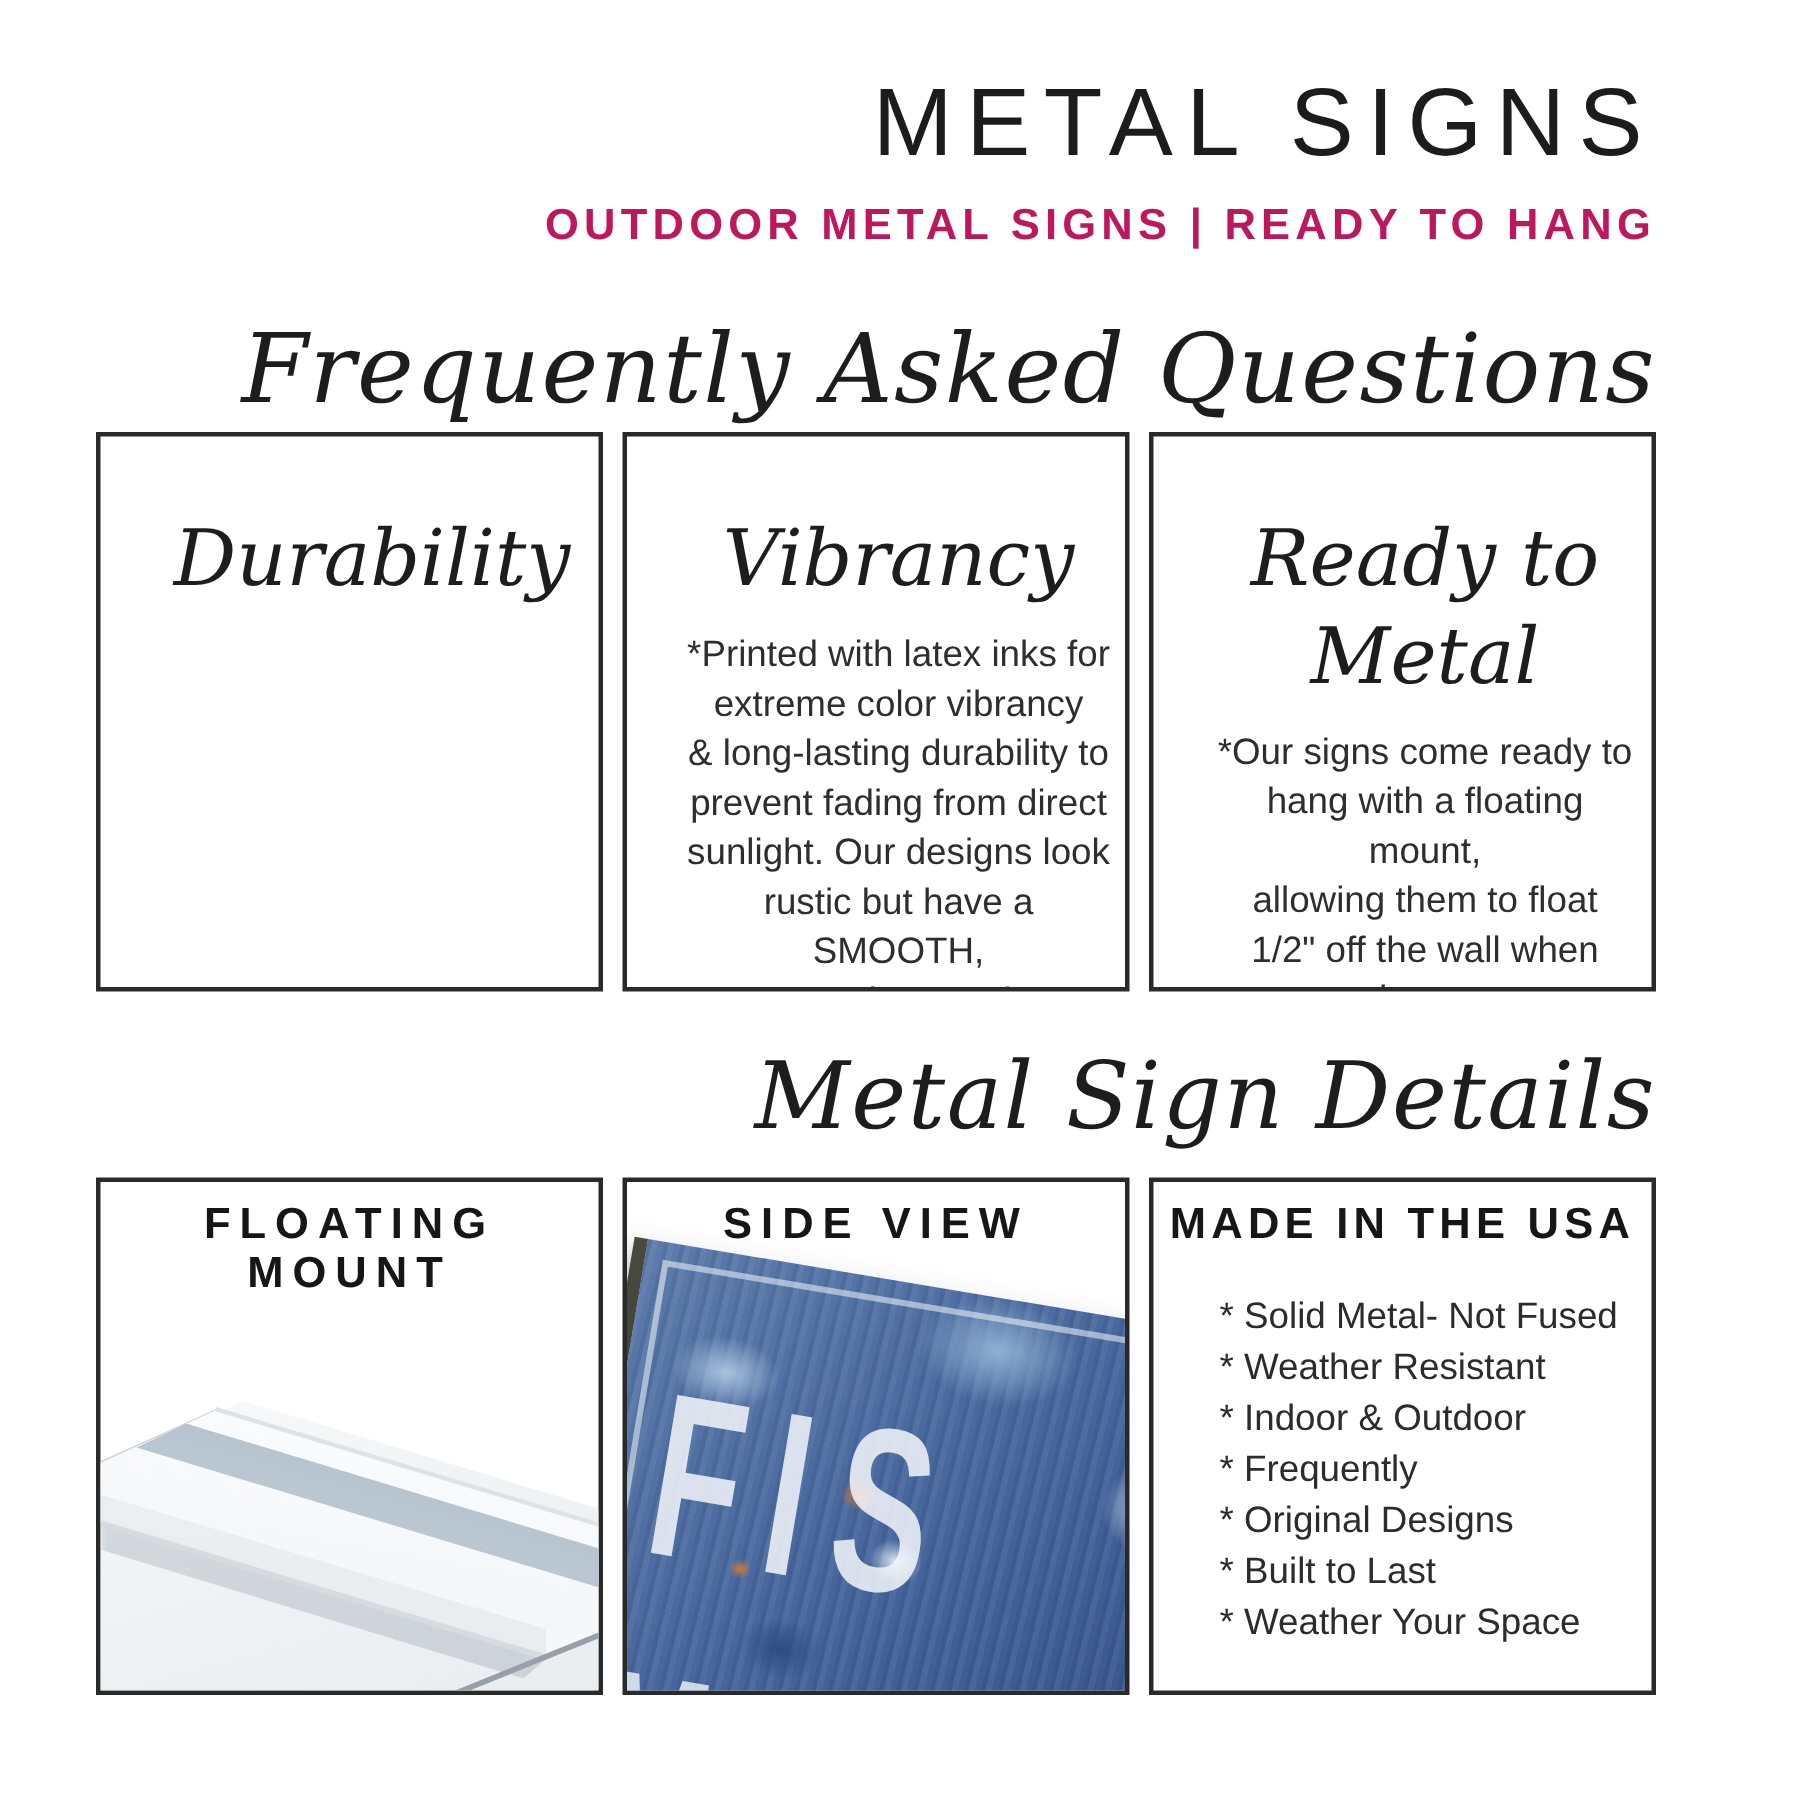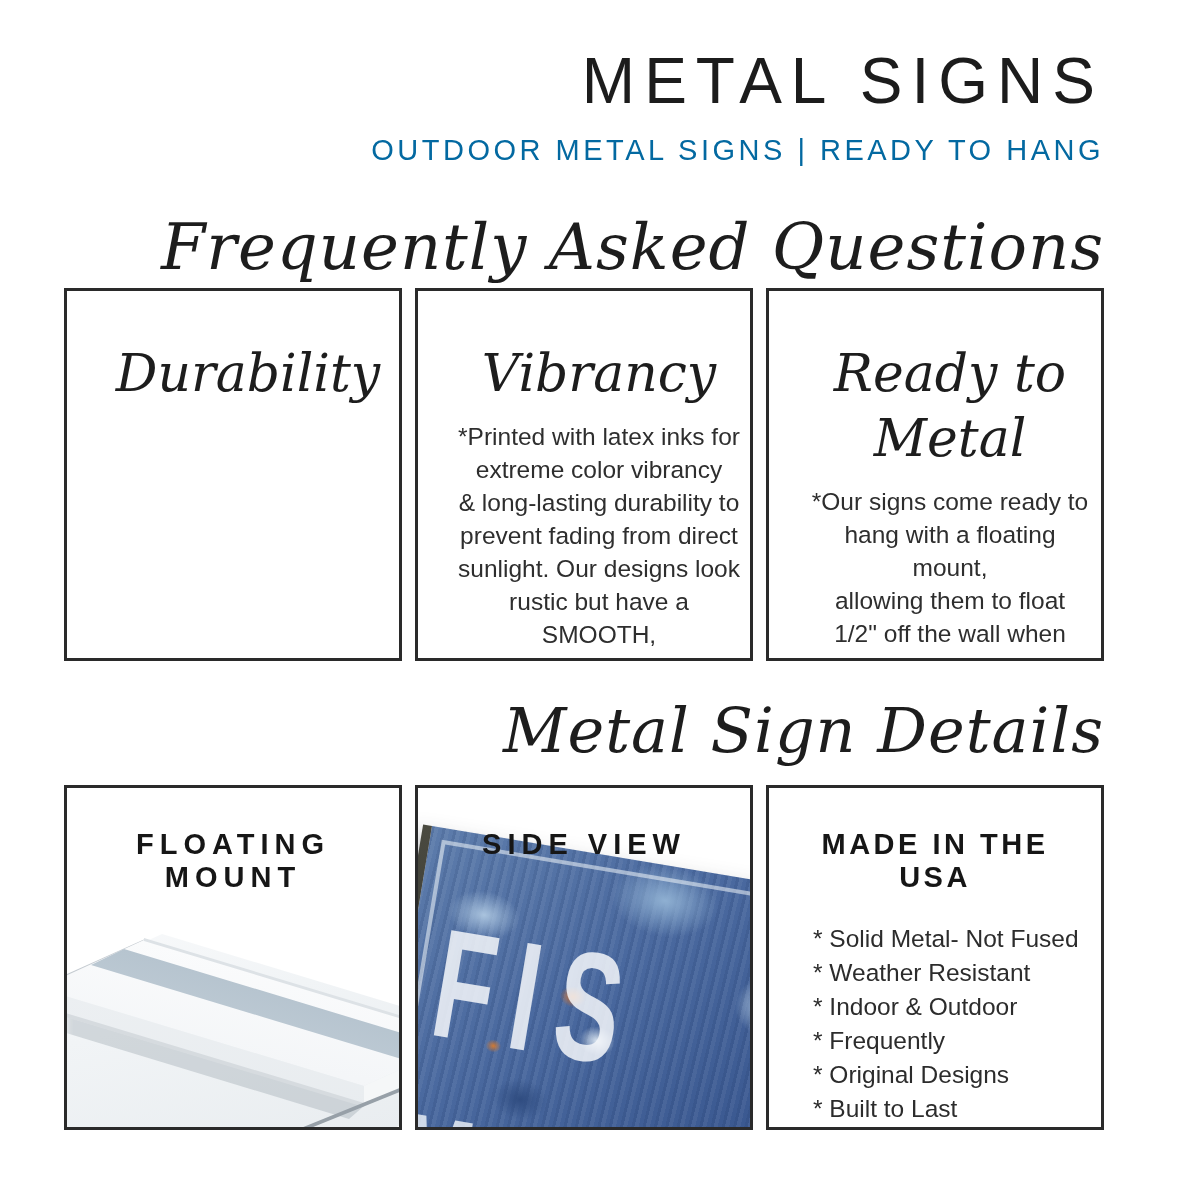--- a/index.html
+++ b/index.html
@@ -2,42 +2,42 @@
 <html><head>
 <meta charset="utf-8">
 <style>
   html,body{margin:0;padding:0;background:#ffffff;}
   .canvas{position:relative;width:1200px;height:1200px;background:#ffffff;overflow:hidden;
           font-family:"Liberation Sans","DejaVu Sans",sans-serif;color:#1e1e1e;}
   .col{position:absolute;left:64px;width:1040px;text-align:right;}
 
   
   .main-title{top:44px;font-size:64px;font-weight:400;letter-spacing:9px;color:#1c1c1c;}
-  .sub-title{top:134px;font-size:29px;font-weight:400;letter-spacing:3.5px;color:#0369a1;}
+  .sub-title{top:134px;font-size:29px;font-weight:700;letter-spacing:3.5px;color:#be185d;}
 
   
   .script{font-family:"DejaVu Serif","Liberation Serif",serif;font-style:italic;color:#1d1d1d;}
   .faq-heading{top:192px;font-size:64px;letter-spacing:1px;margin-top:18px;}
   .details-heading{top:694px;font-size:62px;letter-spacing:1px;}
 
   
   .grid{position:absolute;left:64px;width:1040px;display:grid;grid-template-columns:repeat(3,1fr);gap:13px;}
   .grid-top{top:288px;}
   .grid-bottom{top:785px;}
   .box{position:relative;box-sizing:border-box;border:3px solid #2a2a2a;background:#ffffff;overflow:hidden;}
   .grid-top .box{height:373px;}
   .grid-bottom .box{height:345px;}
 
   .faq-box{padding-top:50px;text-align:center;padding-left:30px;}
   .box-script{font-family:"DejaVu Serif","Liberation Serif",serif;font-style:italic;
               font-size:52px;color:#1d1d1d;line-height:1.25;}
   .box-body{margin:14px auto 0;width:96%;font-size:24.5px;line-height:33px;color:#2e2e2e;
             white-space:pre-wrap;}
 
-  .photo-title{position:relative;z-index:3;margin:16px;padding-top:24px;text-align:center;
+  .photo-title{position:relative;z-index:3;margin:0;padding-top:12px;text-align:center;
                font-size:29px;font-weight:700;letter-spacing:6px;color:#161616;}
   .usa-title{letter-spacing:3.5px;}
 
   .usa-list{margin:28px 0 0 0;padding:0 10px 0 44px;list-style:none;text-align:left;}
   .usa-list li{font-size:24.5px;line-height:34px;color:#2c2c2c;}
 
   
   .photo-area{position:absolute;top:0;left:0;width:100%;height:100%;overflow:hidden;z-index:1;}
   .shape{position:absolute;inset:0;}
 

